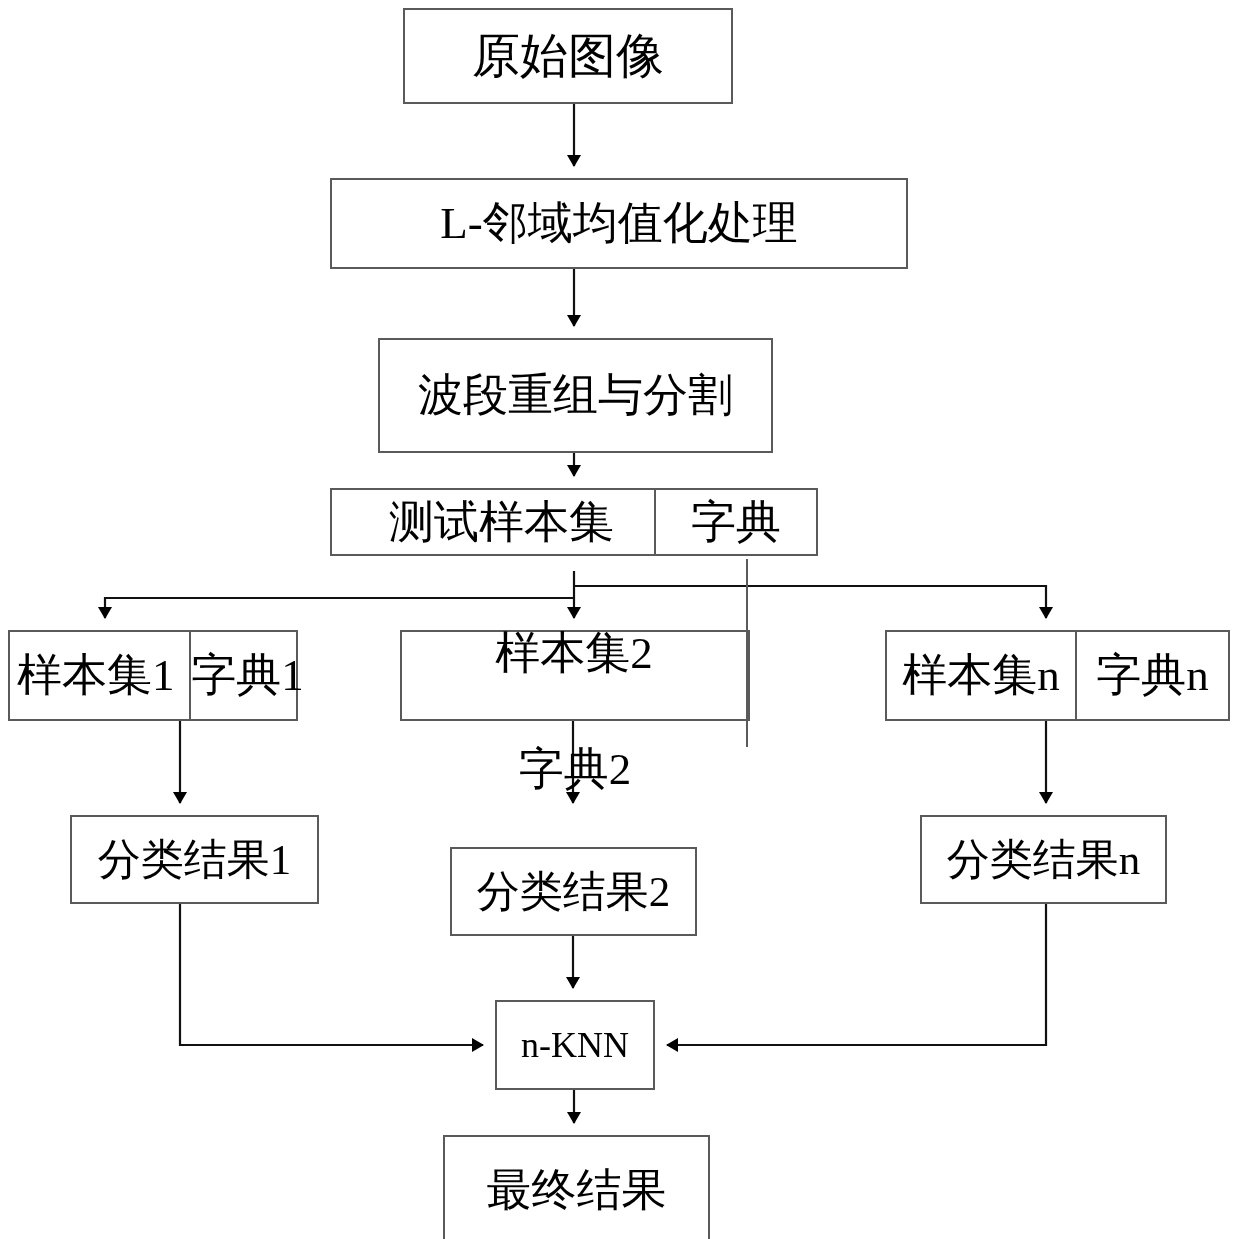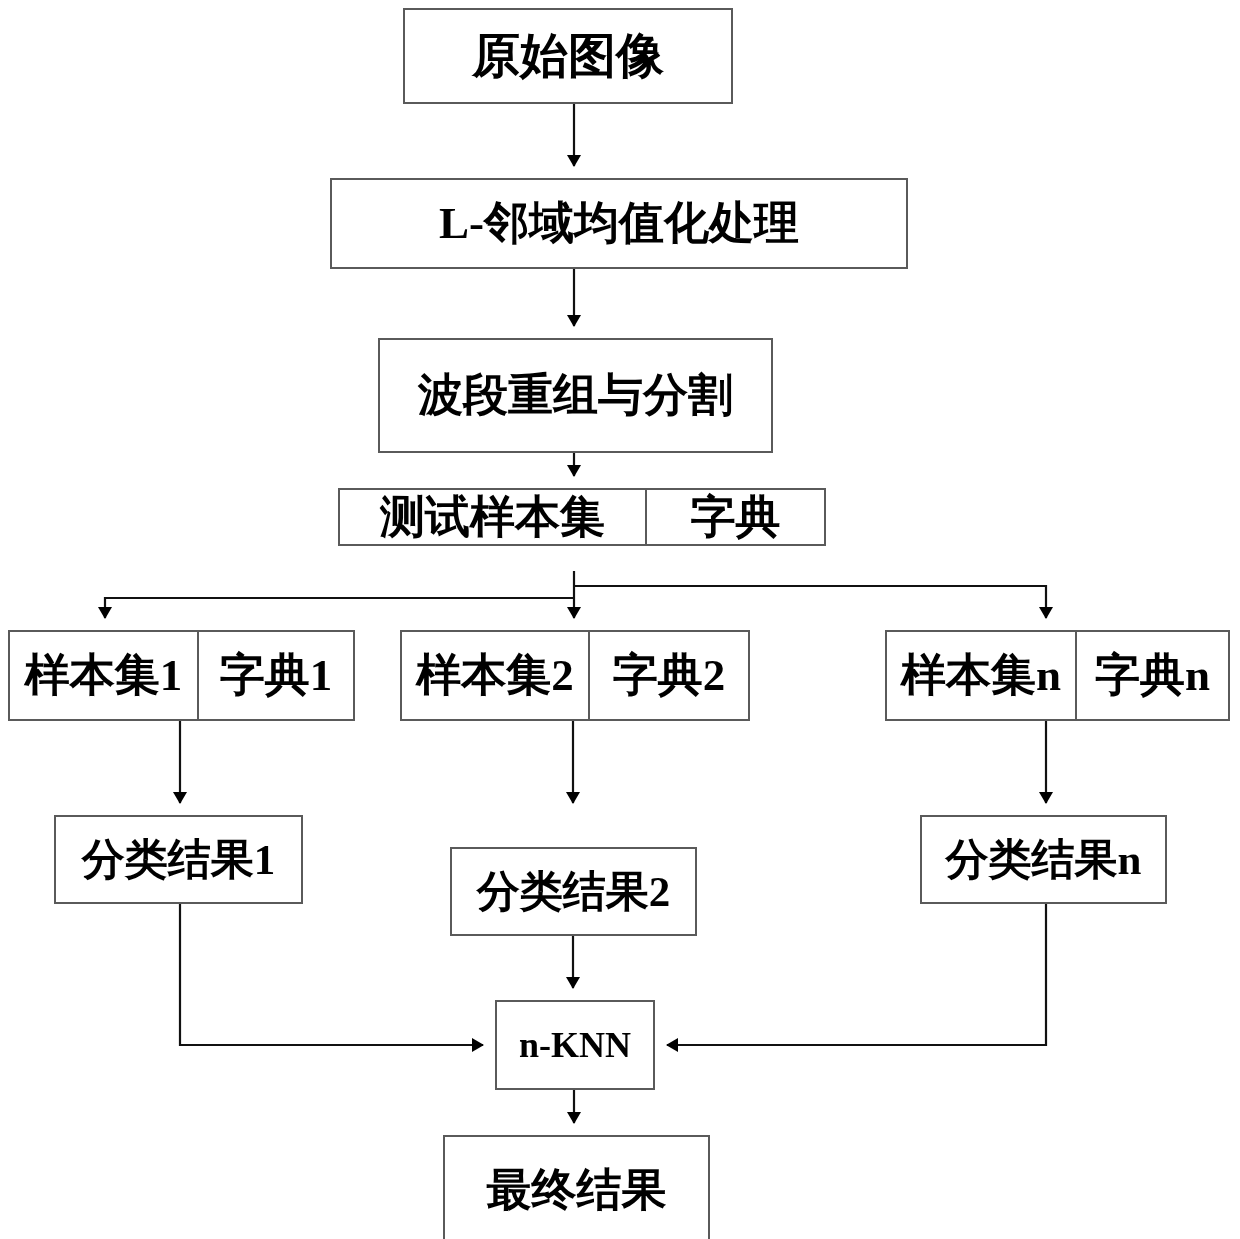--- a/index.html
+++ b/index.html
@@ -34,39 +34,38 @@
   }
   .cell {
     flex: 1 1 auto;
     display: flex;
     align-items: center;
     justify-content: center;
     box-sizing: border-box;
     white-space: nowrap;
     color: #000000;
     line-height: 1;
-    font-weight: bold;
   }
   .cell.split-left {
     border-right: 2px solid #5a5a5a;
   }
   .t-xl  { font-size: 48px; }
   .t-lg  { font-size: 45px; }
   .t-md  { font-size: 43px; }
   .t-sm  { font-size: 36px; border-radius: 11px; }
 
   
   #n-source       { left: 403px; top: 8px;    width: 330px; height: 96px; }
   #n-lmean        { left: 330px; top: 178px;  width: 578px; height: 91px; }
   #n-bandsplit    { left: 378px; top: 338px;  width: 395px; height: 115px; }
-  #n-testdict     { left: 338px; top: 488px;  width: 488px; height: 58px; }
-  #n-set1         { left: 8px;   top: 630px;  width: 347px; height: 91px; }
-  #n-set2         { left: 400px; top: 630px;  width: 350px; height: 91px; }
+  #n-testdict     { left: 330px; top: 488px;  width: 488px; height: 68px; padding-left: 17px; }
+  #n-set1         { left: 8px;   top: 630px;  width: 290px; height: 91px; }
+  #n-set2         { left: 400px; top: 630px;  width: 350px; height: 91px; flex-direction: column; }
   #n-setn         { left: 885px; top: 630px;  width: 345px; height: 91px; }
-  #n-res1         { left: 54px;  top: 815px;  width: 249px; height: 89px; }
+  #n-res1         { left: 70px;  top: 815px;  width: 249px; height: 89px; }
   #n-res2         { left: 450px; top: 815px;  width: 247px; height: 89px; margin-top: 32px; }
   #n-resn         { left: 920px; top: 815px;  width: 247px; height: 89px; }
   #n-knn          { left: 495px; top: 1000px; width: 160px; height: 90px; }
   #n-final        { left: 443px; top: 1135px; width: 267px; height: 110px; }
 
   
   #n-testdict .split-left { flex: 0 0 307px; }
   #n-set1 .split-left     { flex: 0 0 189px; }
   #n-set2 .split-left     { flex: 0 0 188px; }
   #n-setn .split-left     { flex: 0 0 190px; }

